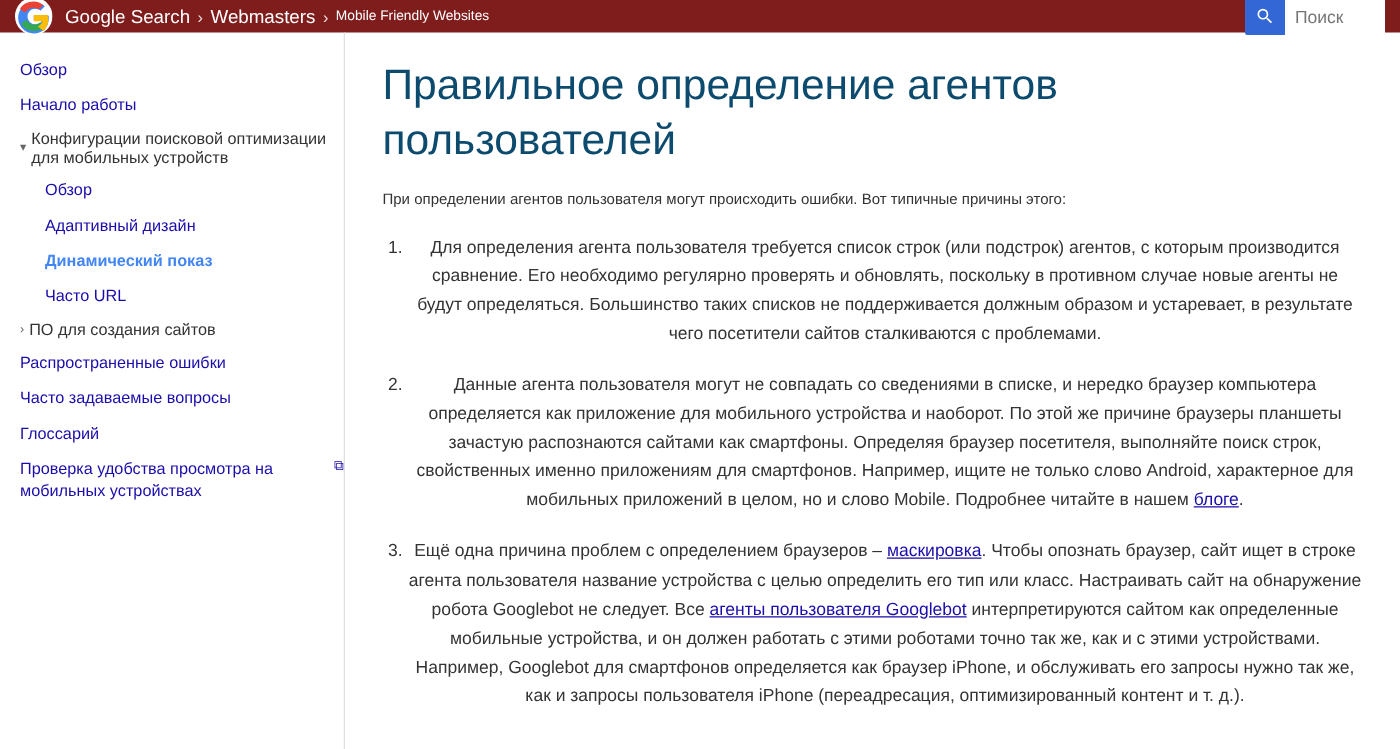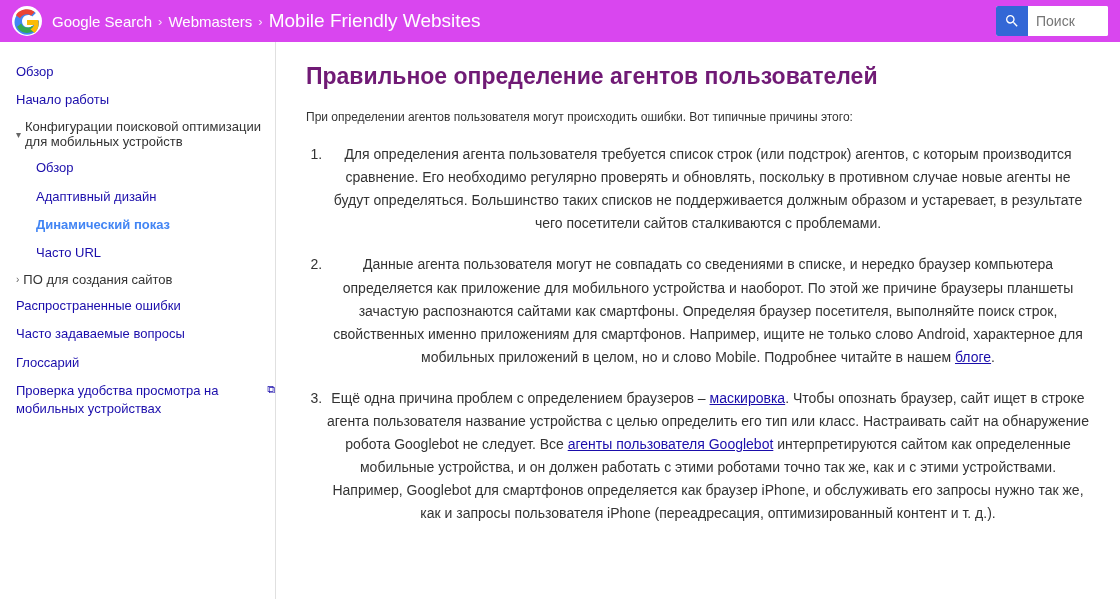--- a/index.html
+++ b/index.html
@@ -1,21 +1,21 @@
 <!DOCTYPE html>
 <html><head>
   <meta charset="utf-8">
   <style>
     * { box-sizing: border-box; margin: 0; padding: 0; }
     body { font-family: Arial, sans-serif; font-size: 14px; color: #333; background: #fff; }
 
     
     .header {
-      background: #d946ef;
-      height: 42px;
+      background: #7f1d1d;
+      height: 26px;
       display: flex;
       align-items: center;
       padding: 0 12px;
       gap: 0;
     }
     .header-logo {
       width: 30px;
       height: 30px;
       margin-right: 10px;
       flex-shrink: 0;
@@ -33,21 +33,21 @@
       font-size: 15px;
     }
     .breadcrumb-sep {
       color: #fff;
       margin: 0 6px;
       font-size: 13px;
       opacity: 0.85;
     }
     .breadcrumb-current {
       color: #fff;
-      font-size: 19px;
+      font-size: 11px;
     }
     .header-search {
       display: flex;
       align-items: center;
       background: #fff;
       border-radius: 2px;
       overflow: hidden;
       height: 30px;
     }
     .header-search-icon {
@@ -110,23 +110,23 @@
       padding-left: 4px;
     }
 
     
     .main-content {
       flex: 1;
       padding: 20px 30px 30px 30px;
       max-width: 860px;
     }
     .page-title {
-      font-size: 23px;
-      font-weight: bold;
-      color: #701a75;
+      font-size: 34px;
+      font-weight: normal;
+      color: #0c4a6e;
       margin-bottom: 16px;
       line-height: 1.3;
     }
     .intro-text {
       font-size: 12px;
       color: #333;
       margin-bottom: 16px;
       line-height: 1.6;
     }
     .content-list {

